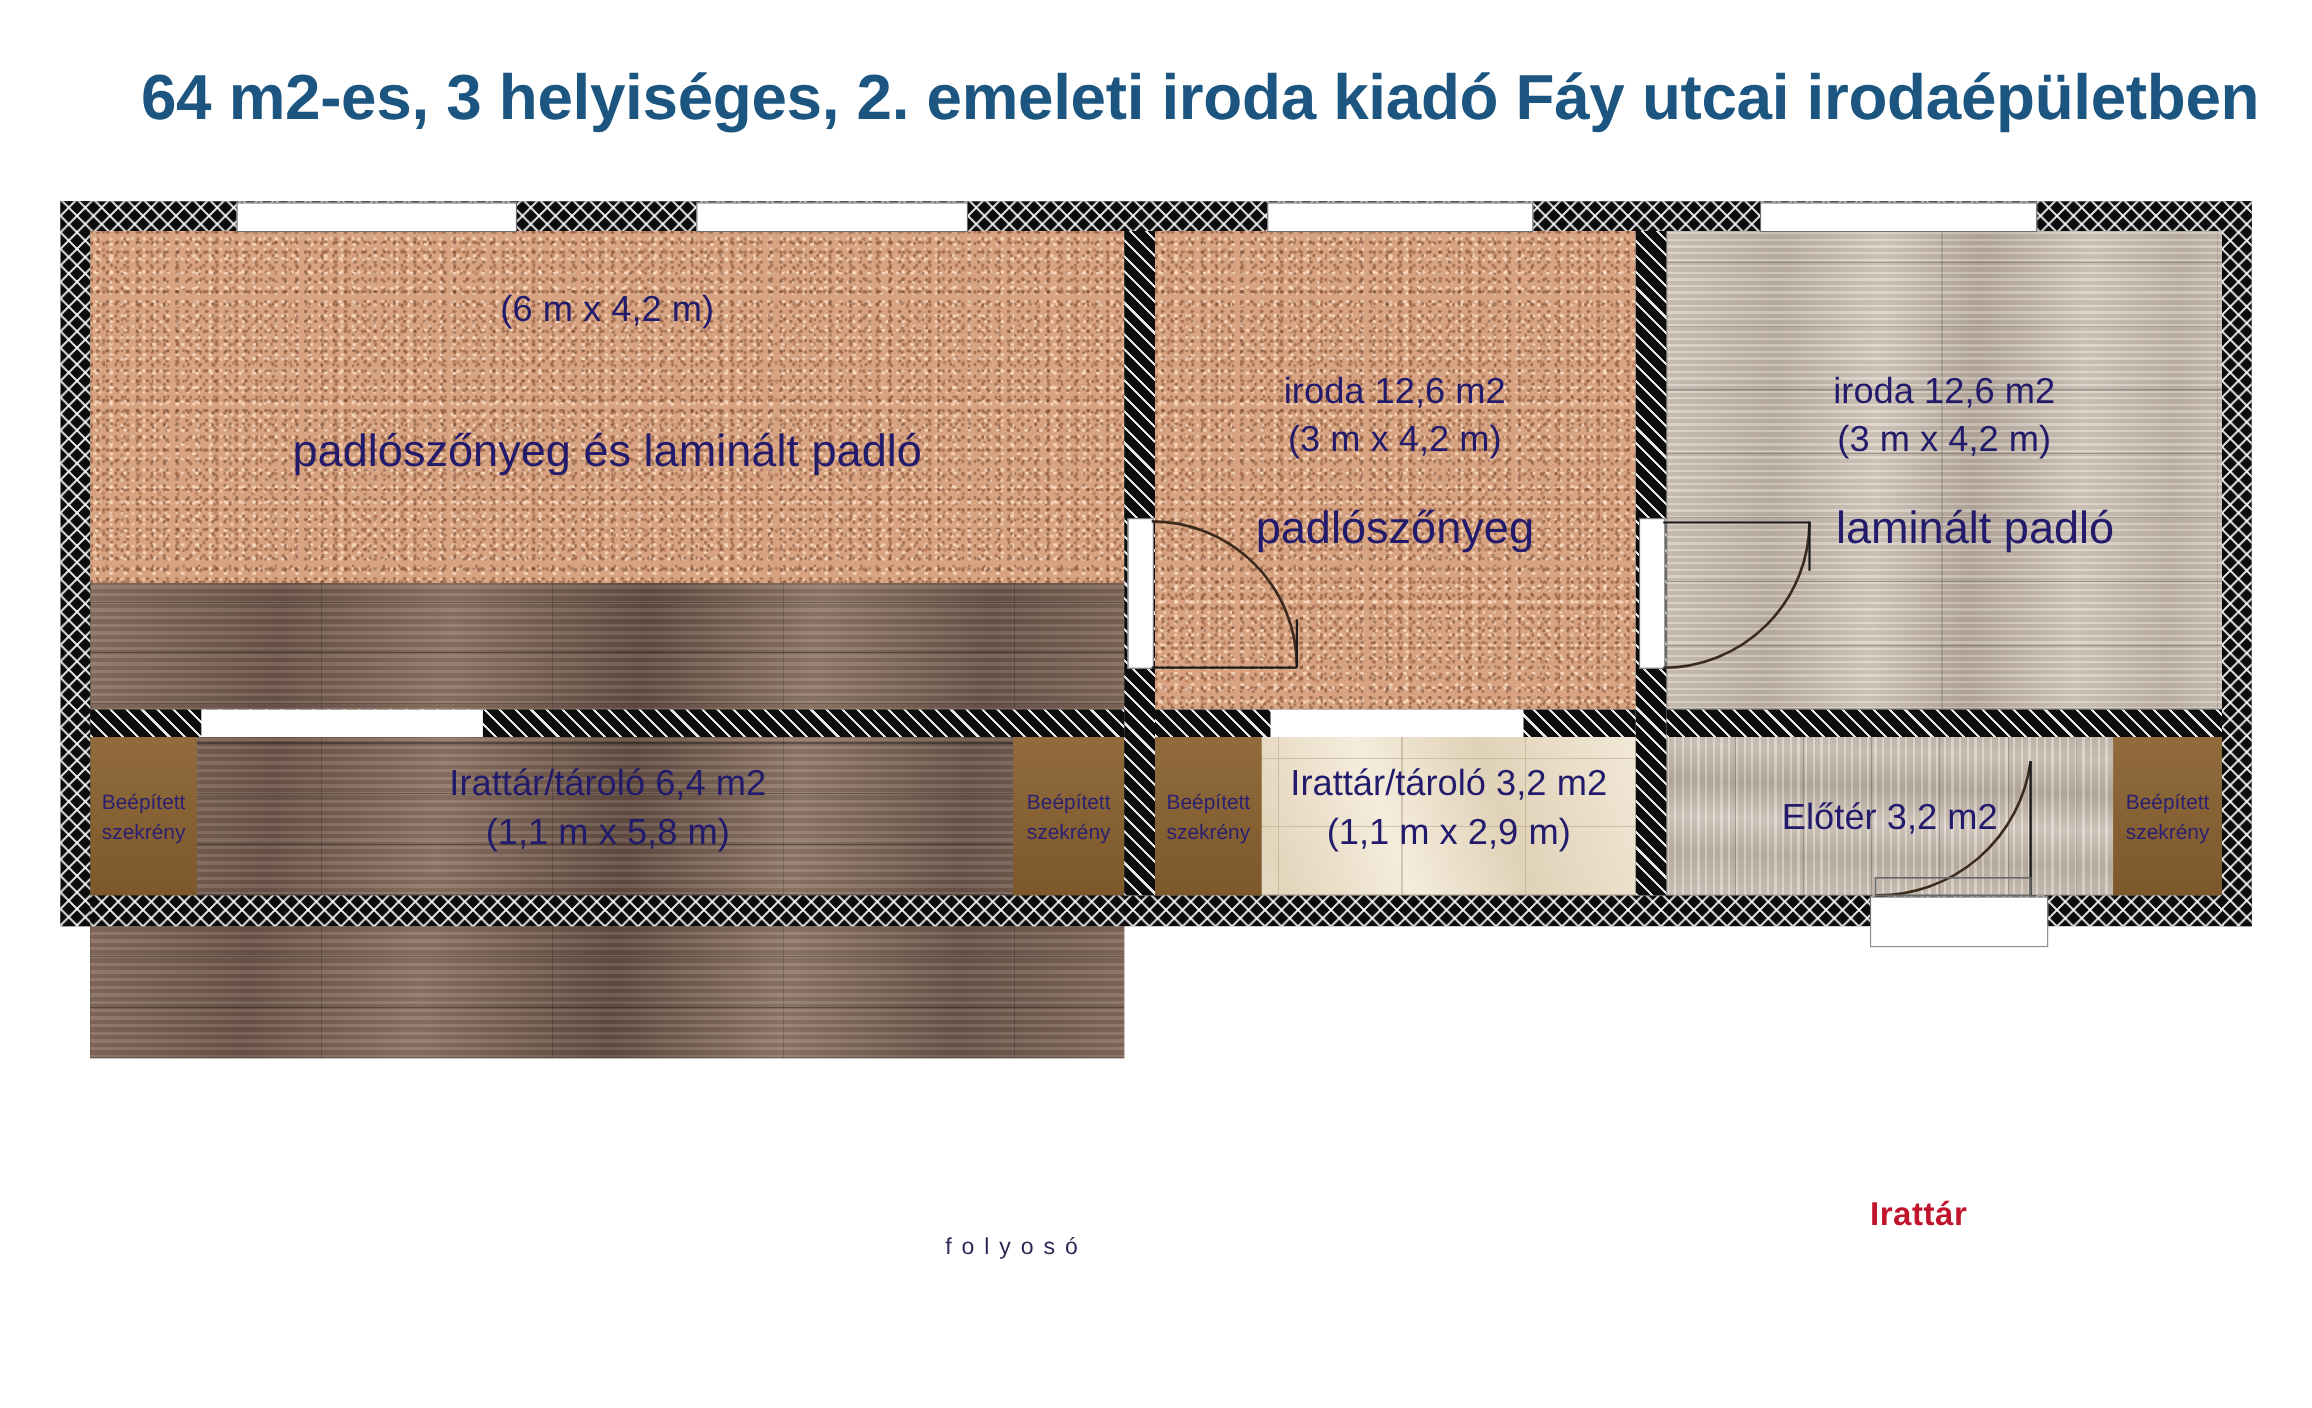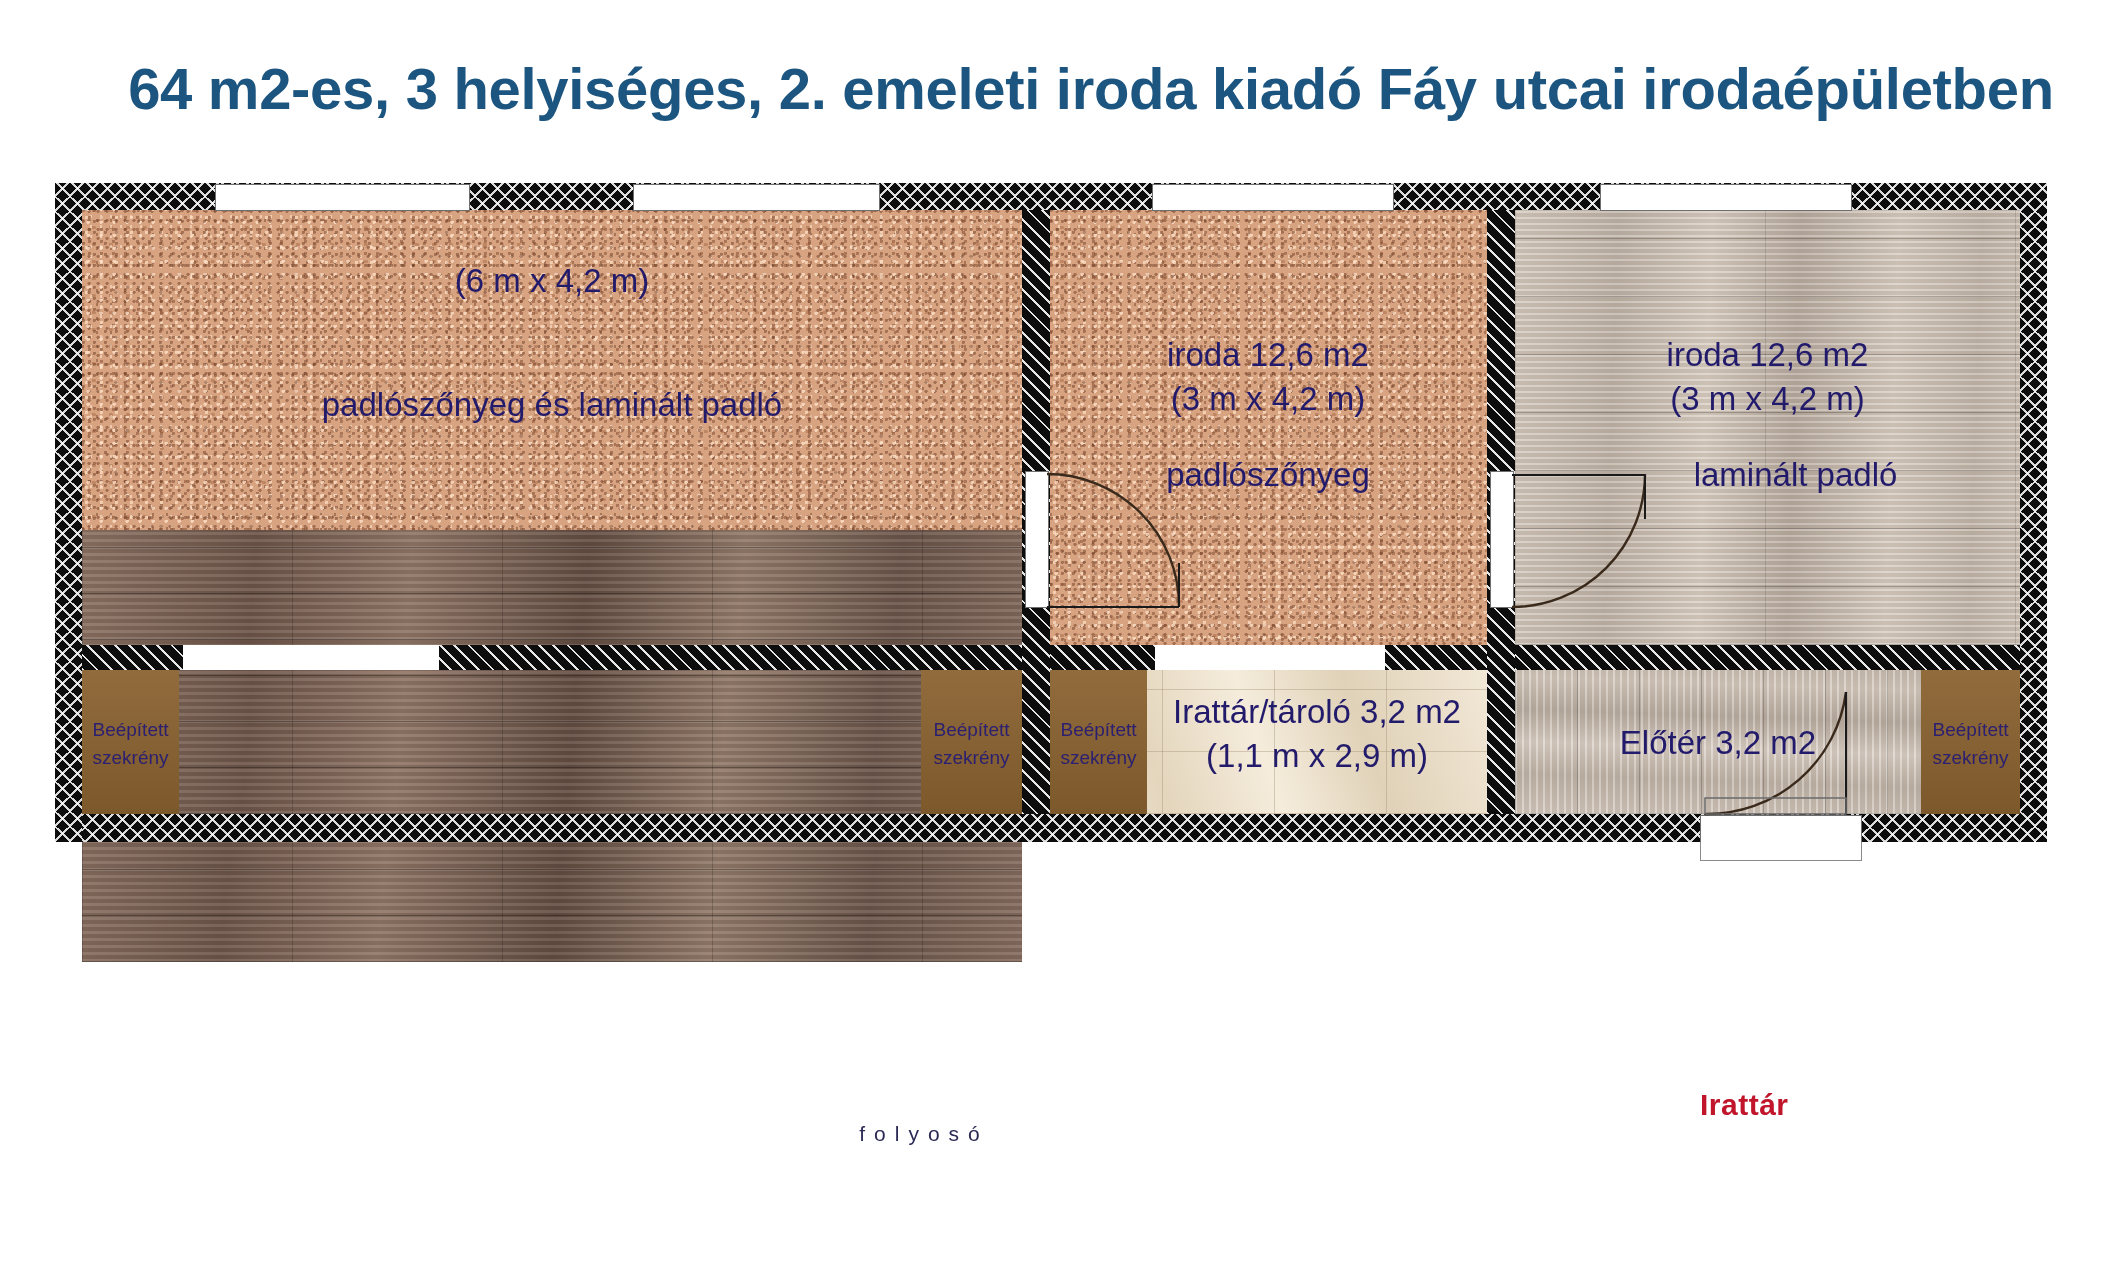--- a/index.html
+++ b/index.html
@@ -134,21 +134,21 @@
   
   .lbl{
     position:absolute;z-index:60;
     color:#221a6b;
     text-align:center;
     line-height:1.32;
     white-space:nowrap;
     pointer-events:none;
   }
   .lbl-room{font-size:33px;}
-  .lbl-mat{font-size:33px;}
+  .lbl-mat{font-size:41px;}
   .lbl-small{font-size:33px;}
   .lbl-closet{
     position:absolute;z-index:60;
     color:#2a1f70;font-size:19px;line-height:1.45;
     text-align:center;white-space:nowrap;
   }
 
   
   .door{position:absolute;z-index:55;}
   .door svg{display:block;overflow:visible;}
@@ -263,20 +263,24 @@
   </div>
 
   <div class="lbl lbl-room" style="left:1460px;top:150px;width:505px;">
     <div>iroda 12,6 m2</div>
     <div>(3 m x 4,2 m)</div>
   </div>
   <div class="lbl lbl-mat" style="left:1460px;top:270px;width:505px;padding-left:28px;">
     <div>laminált padló</div>
   </div>
 
+  <div class="lbl lbl-small" style="left:140px;top:507px;width:715px;">
+    <div>Irattár/tároló 6,4 m2</div>
+    <div>(1,1 m x 5,8 m)</div>
+  </div>
 
   <div class="lbl lbl-small" style="left:1092px;top:507px;width:340px;">
     <div>Irattár/tároló 3,2 m2</div>
     <div>(1,1 m x 2,9 m)</div>
   </div>
 
   <div class="lbl lbl-small" style="left:1460px;top:538px;width:406px;">
     <div>Előtér 3,2 m2</div>
   </div>
 

